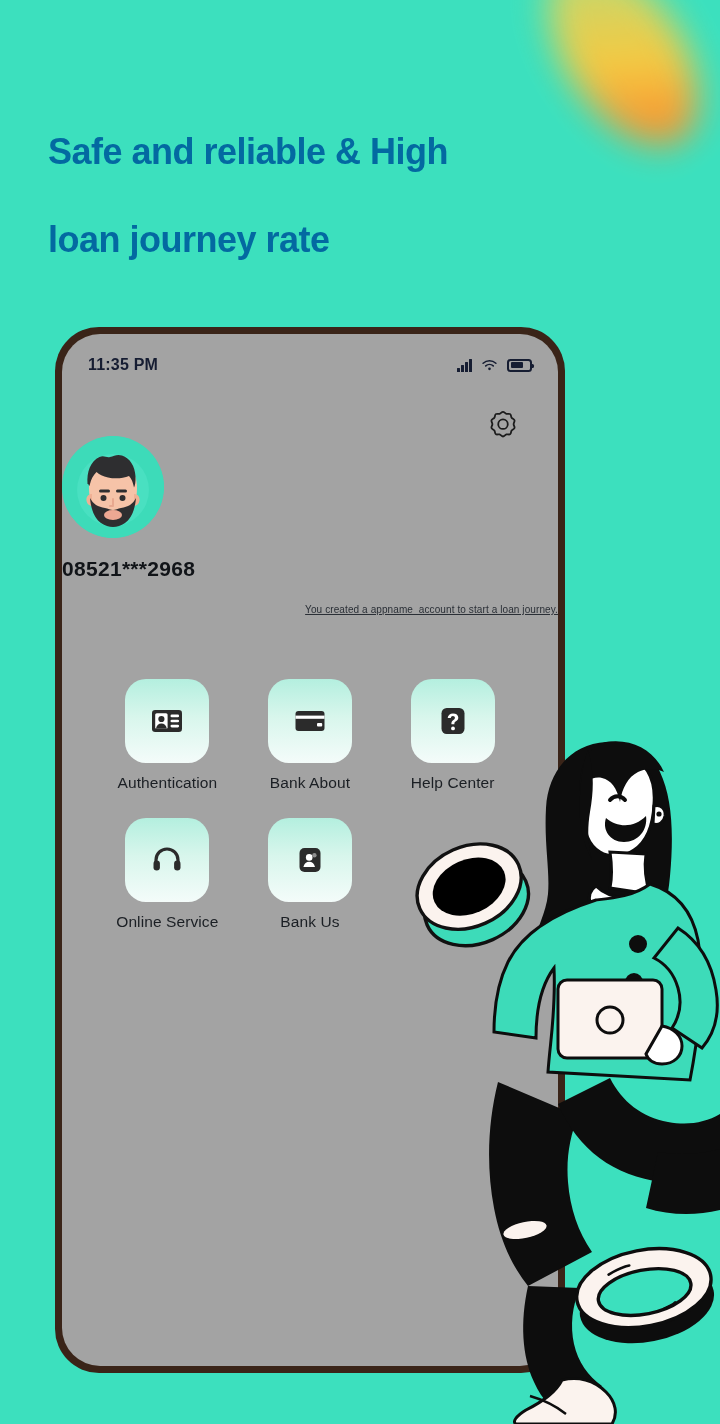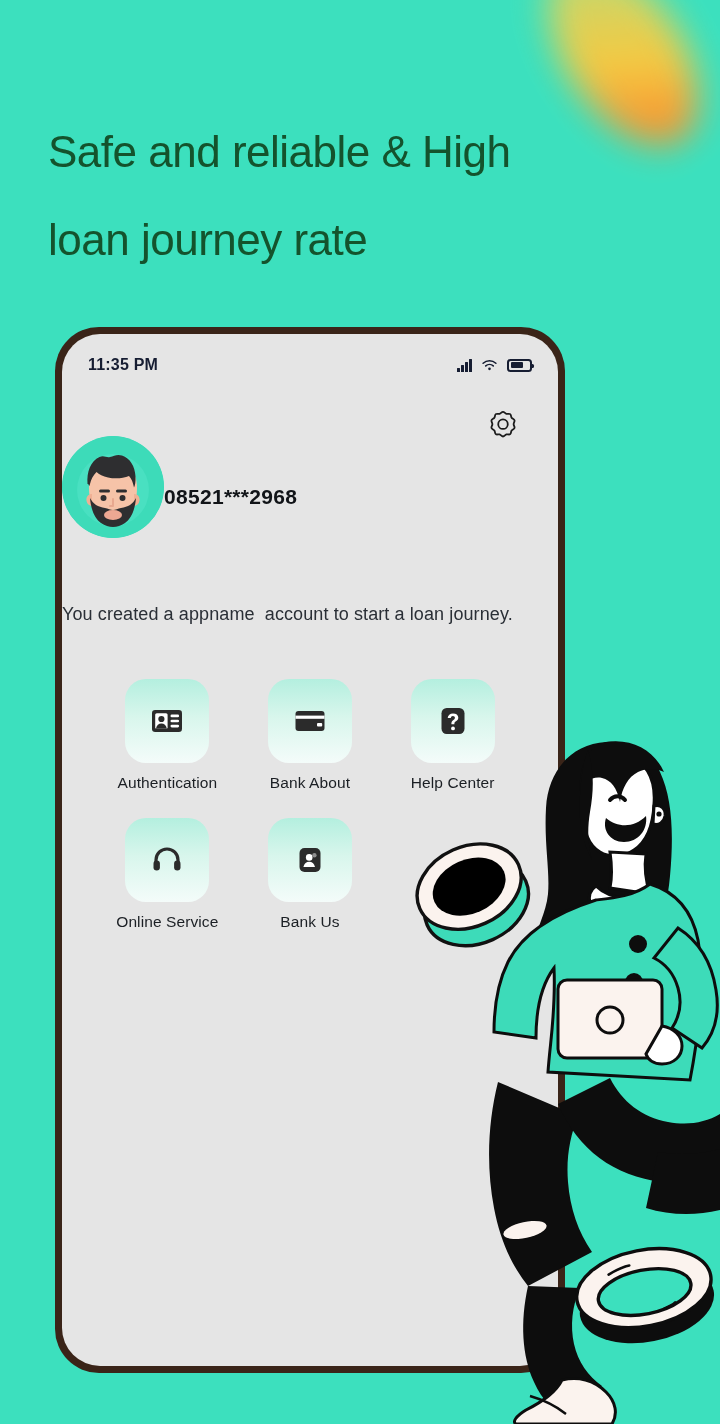--- a/index.html
+++ b/index.html
@@ -21,37 +21,37 @@
     width:210px; height:115px; border-radius:50%;
     background:linear-gradient(118deg,#9fe08a 0%,#d9d45e 26%,#ffc93c 55%,#ff9b2f 78%,#ff8a1f 100%);
     transform:rotate(57deg);
     filter:blur(17px);
     opacity:.95;
   }
 
   
   .headline{
     position:absolute; left:48px; top:108px; width:620px;
-    color:#14532d;
-    font-size:44px; font-weight:400; line-height:88px;
+    color:#0369a1;
+    font-size:36px; font-weight:700; line-height:88px;
     letter-spacing:-0.5px;
   }
   .headline .l{ display:block; white-space:pre; }
 
   
   .phone{
     position:absolute; left:55px; top:327px;
     width:510px; height:1046px;
     background:#3a2418;
     border-radius:44px;
     padding:7px;
   }
   .screen{
     width:100%; height:100%;
-    background:#e5e5e5;
+    background:#a3a3a3;
     border-radius:38px;
     position:relative;
     overflow:hidden;
   }
 
   
   .statusbar{
     position:absolute; top:0; left:0; right:0; height:62px;
     display:flex; align-items:center; justify-content:space-between;
     padding:0 26px;
@@ -77,32 +77,32 @@
 
   
   .gear-btn{
     position:absolute; top:74px; right:38px;
     width:34px; height:34px; cursor:pointer;
   }
 
   
   .avatar-wrap{
     position:absolute; top:102px; left:0; right:0;
-    display:flex; flex-direction:row; align-items:center;
+    display:flex; flex-direction:column; align-items:flex-start;
   }
   .avatar{
     width:102px; height:102px; border-radius:50%;
     background:#3ddbb9; position:relative; overflow:hidden;
   }
   .phone-num{
     margin-top:19px; font-size:21px; font-weight:700; color:#111418; letter-spacing:.3px;
   }
   .tagline{
-    position:absolute; top:270px; left:0; right:0; text-align:left;
-    font-size:18px; color:#2a2f36; letter-spacing:.1px; white-space:pre;
+    position:absolute; top:270px; left:0; right:0; text-align:right;
+    font-size:10px; color:#2a2f36; letter-spacing:.1px; white-space:pre;text-decoration:underline;
   }
 
   
   .grid{
     position:absolute; top:345px; left:34px; right:34px;
     display:grid; grid-template-columns:repeat(3,1fr);
     row-gap:26px;
   }
   .cell{
     display:flex; flex-direction:column; align-items:center; cursor:pointer;

